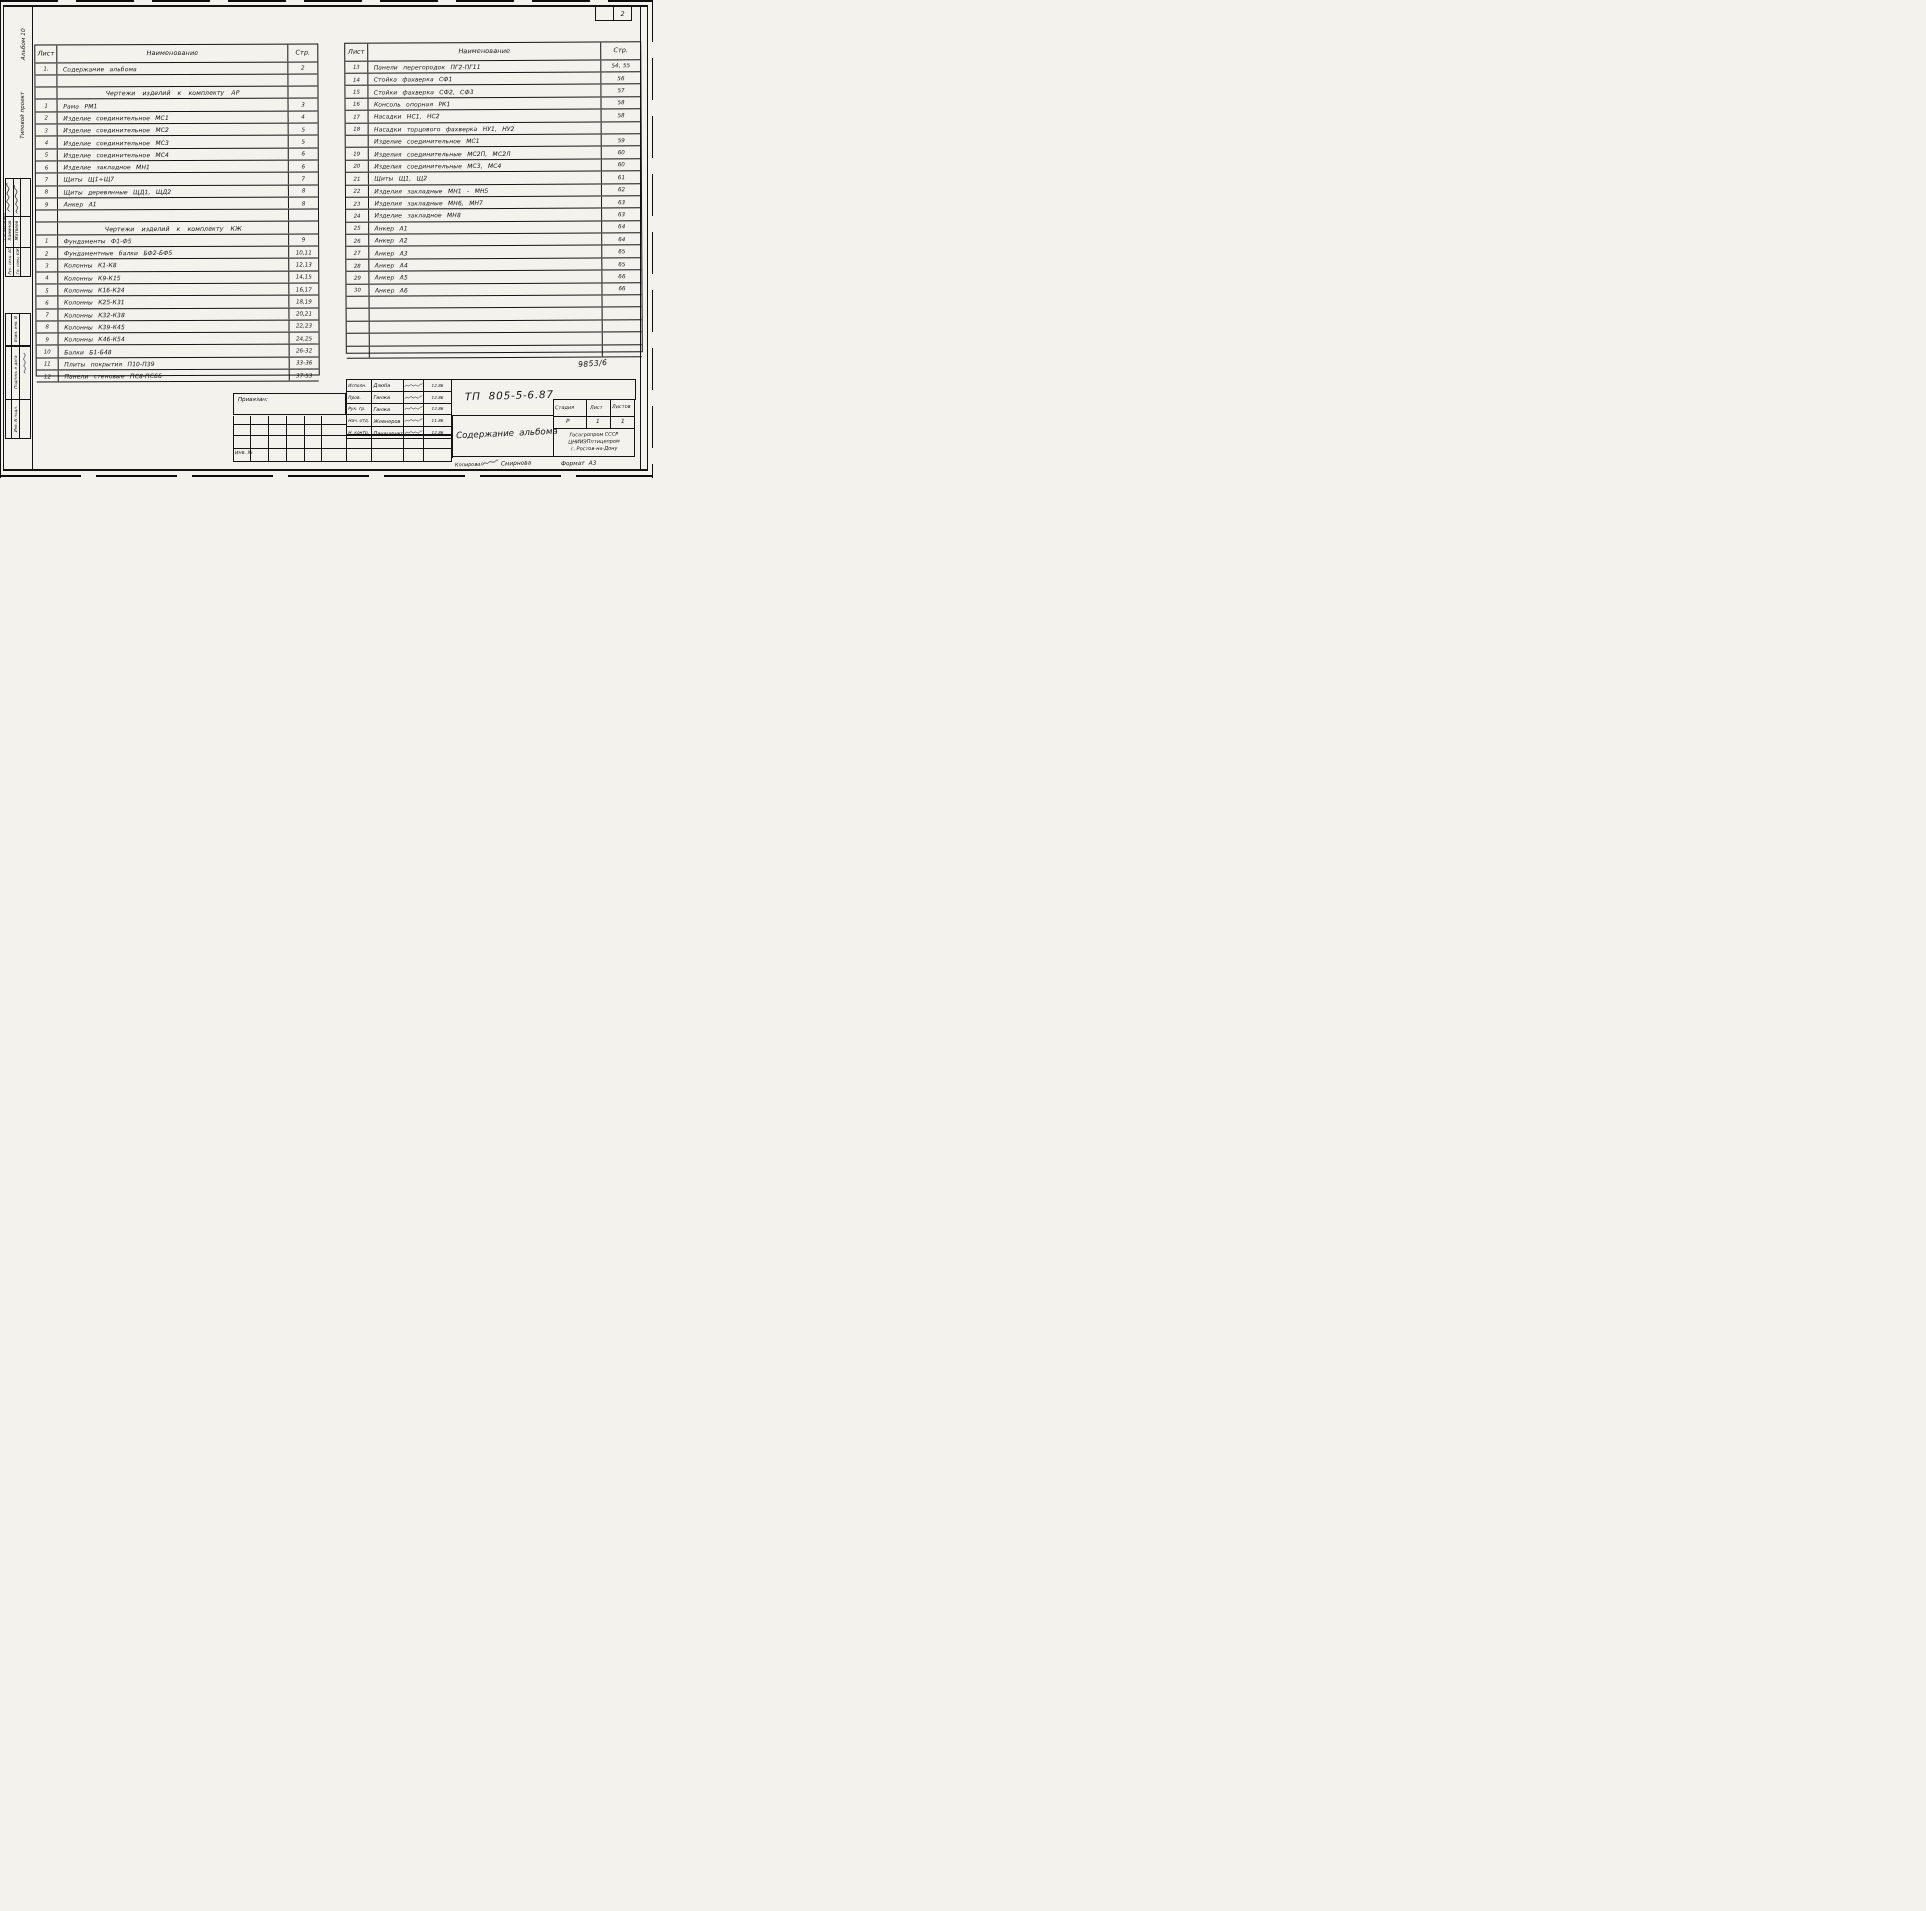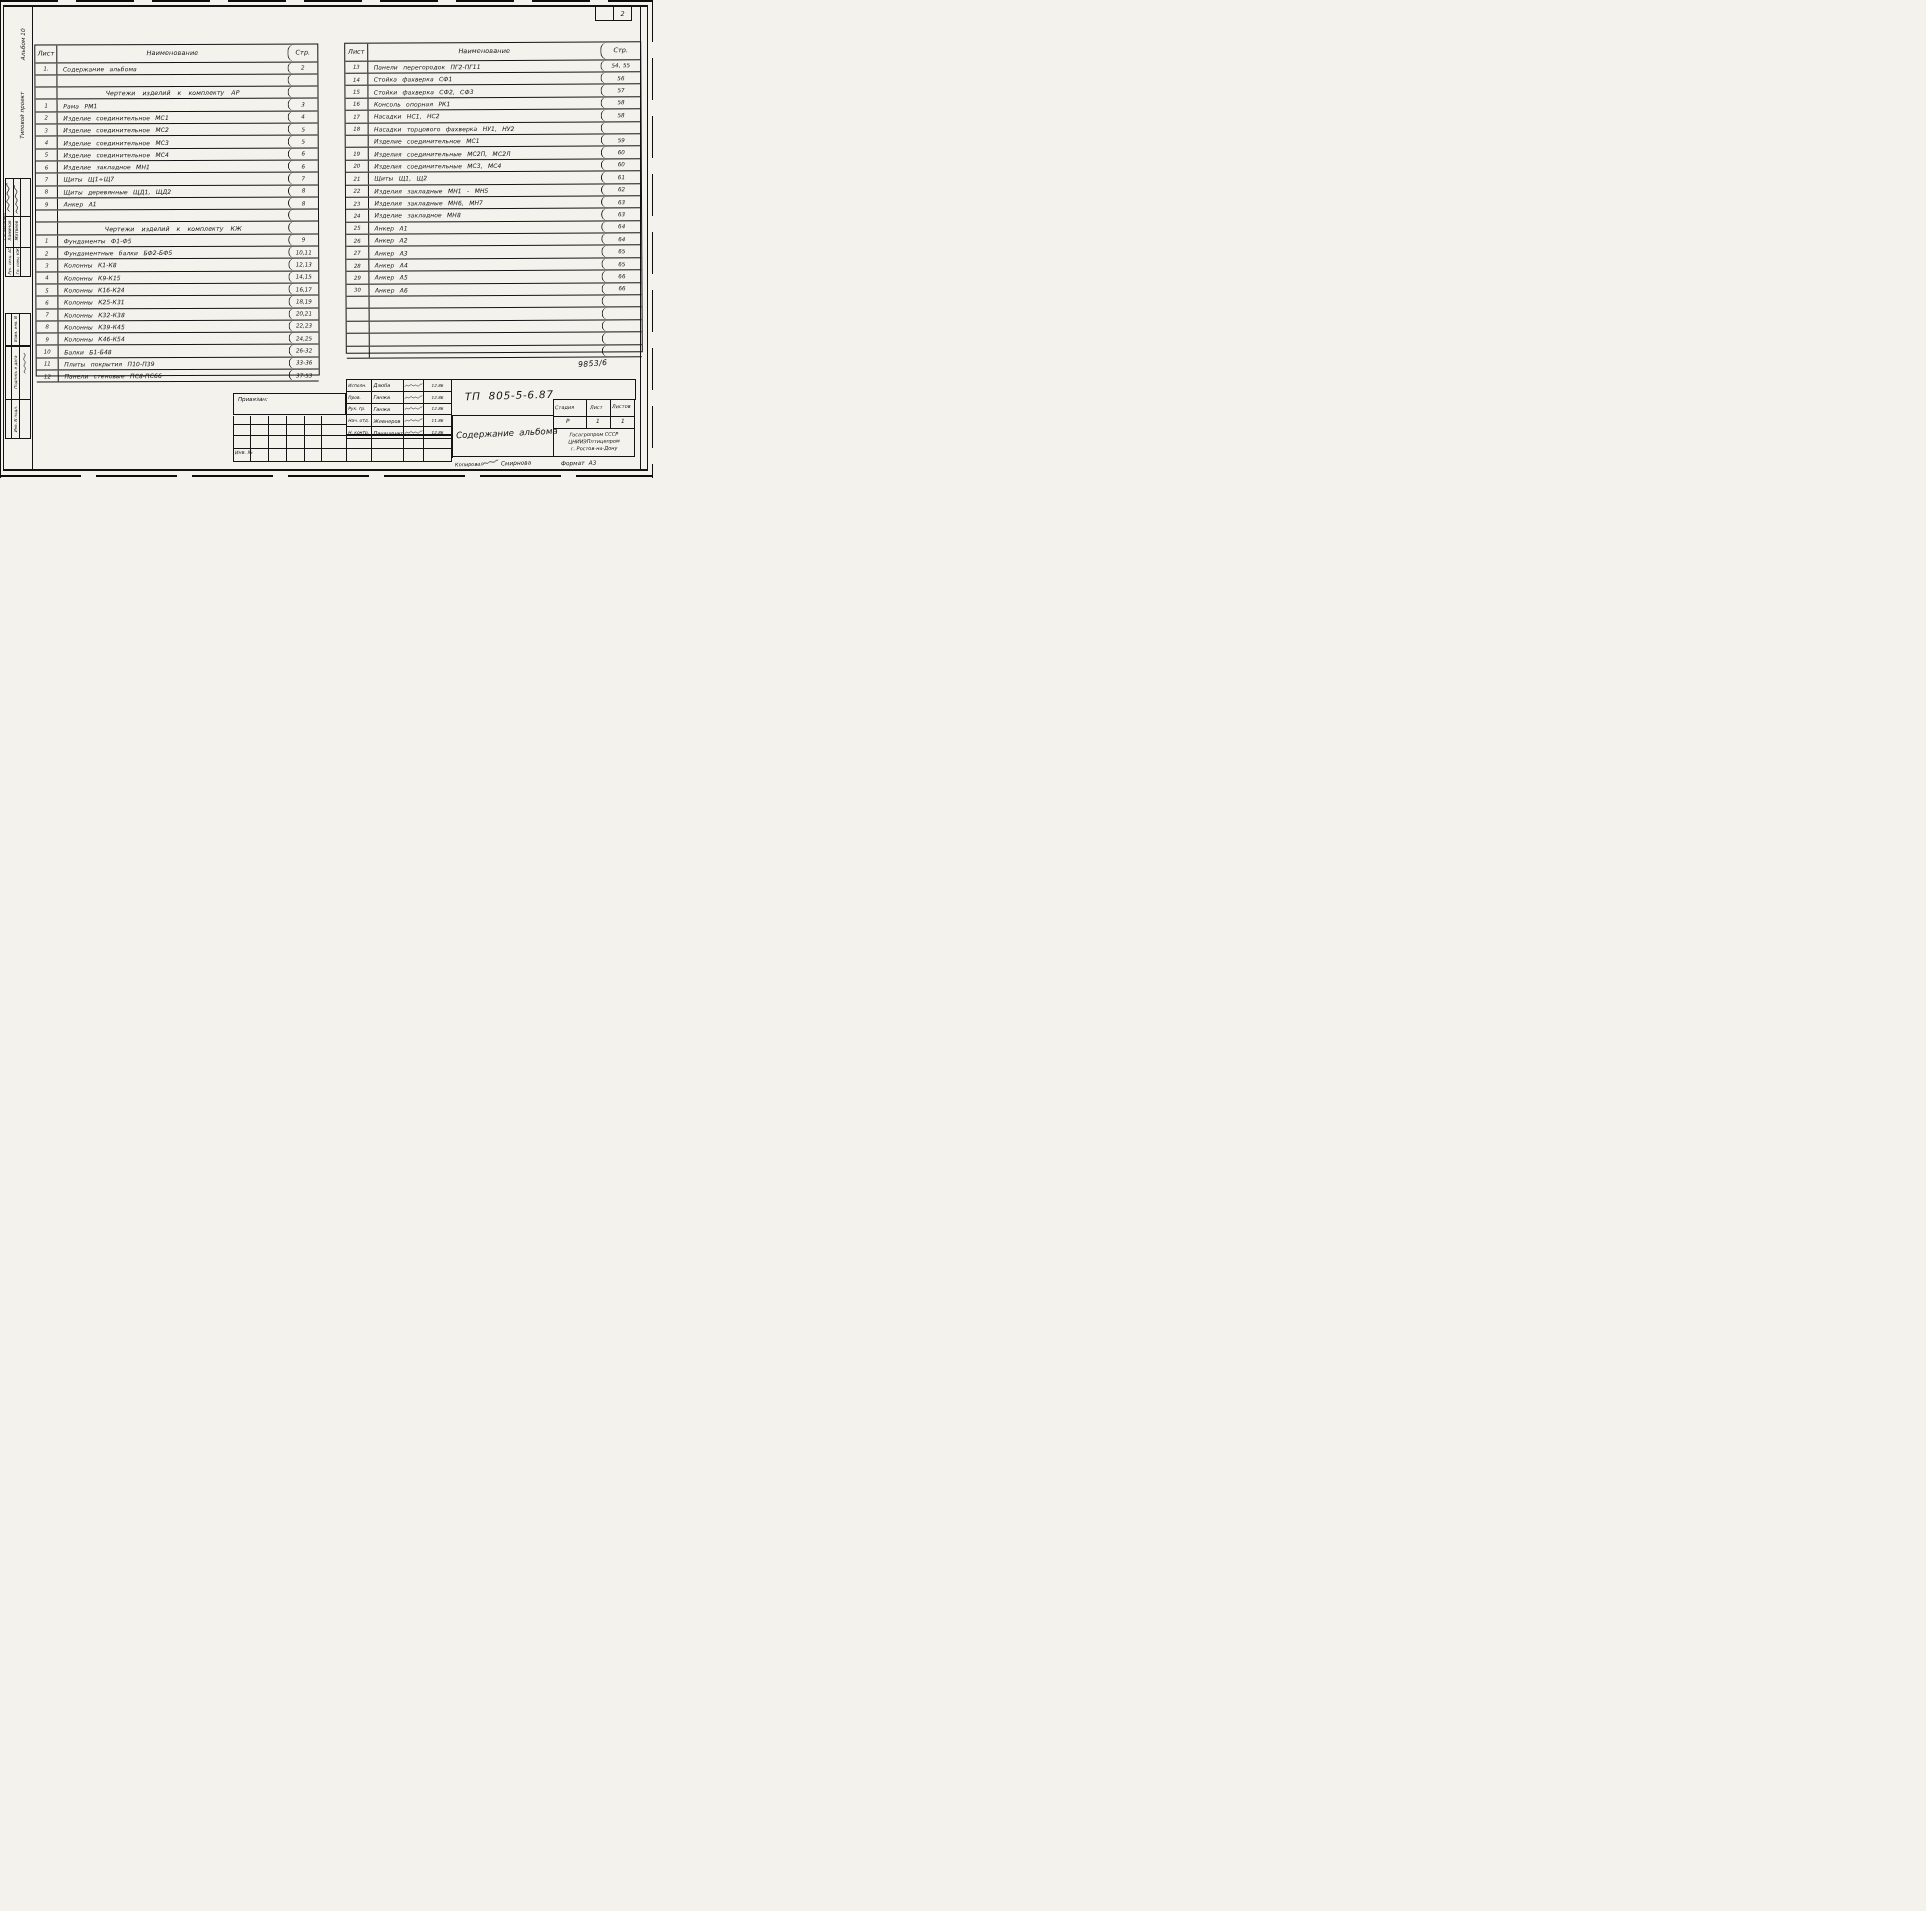--- a/index.html
+++ b/index.html
@@ -27,21 +27,21 @@
   .ltable{left:35px;top:44px;width:282px;height:330px;transform:rotate(-0.25deg);}
   .rtable{left:345px;top:42px;width:295px;height:309px;transform:rotate(-0.3deg);}
   .thead{display:flex;height:16.6px;border-bottom:1.2px solid var(--ink);align-items:stretch;}
   .thead .tcell{display:flex;align-items:center;justify-content:center;font-style:italic;font-size:6.5px;}
   .trow{display:flex;border-bottom:0.8px solid var(--ink);}
   .ltable .trow{height:11.3px;}
   .rtable .trow{height:11.4px;}
   .tcell{position:relative;box-sizing:border-box;}
   .c-list{display:flex;align-items:center;justify-content:center;border-right:0.9px solid var(--ink);font-style:italic;font-size:5.4px;}
   .c-name{flex:1;display:flex;align-items:center;padding-left:5.4px;font-style:italic;font-size:6px;word-spacing:0.55em;letter-spacing:0.1px;white-space:nowrap;overflow:visible;}
-  .c-page{display:flex;align-items:center;justify-content:center;border-left:0.9px solid var(--ink);font-style:italic;font-size:5.6px;word-spacing:0.8px;border-radius:7px;}
+  .c-page{display:flex;align-items:center;justify-content:center;border-left:0.9px solid var(--ink);font-style:italic;font-size:5.6px;word-spacing:0.8px;}
   .ltable .c-list{width:22.3px;} .ltable .c-page{width:30px;}
   .rtable .c-list{width:23px;} .rtable .c-page{width:40px;}
   .trow.section .c-name{justify-content:center;padding-left:0;word-spacing:0.8em;font-size:6.2px;}
   
   .pagebox{position:absolute;left:595px;top:6.2px;width:37px;height:15px;border:1.2px solid var(--ink);display:flex;box-sizing:border-box;}
   .pb-left{flex:1;border-right:1.2px solid var(--ink);}
   .pb-right{width:17px;display:flex;align-items:center;justify-content:center;font-style:italic;font-size:6.5px;}
   
   .linkbox{position:absolute;left:233px;top:393px;width:113px;height:22.3px;border:1px solid var(--ink);box-sizing:border-box;}
   .linkbox span{position:absolute;left:3.9px;top:1.9px;font-style:italic;font-size:5.6px;}

